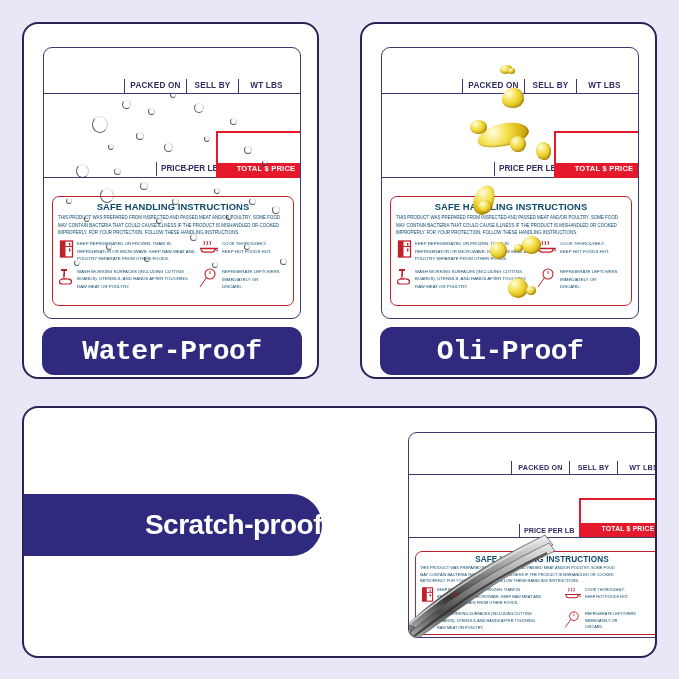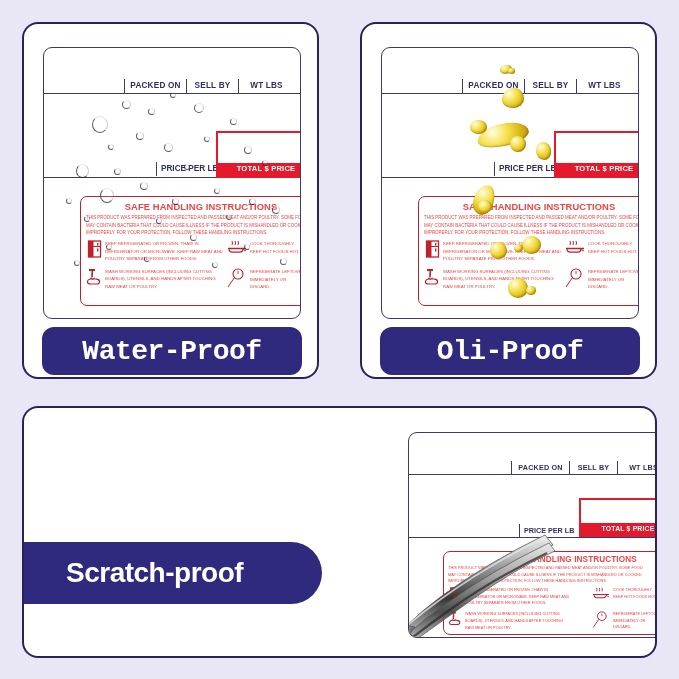--- a/index.html
+++ b/index.html
@@ -99,24 +99,23 @@
     letter-spacing: .2px;
     white-space: nowrap;
     line-height: 1.15;
   }
 
   
   .shi {
     position: absolute;
     border: 1.2px solid #c0202c;
     border-radius: 7px;
-    color: #ef4444;
+    color: #0c4a6e;
     overflow: hidden;
     background: transparent;
-    margin-left: 28px;
   }
   .shi-title {
     text-align: center;
     font-weight: bold;
     letter-spacing: .1px;
     white-space: nowrap;
   }
   .shi-body { text-align: left; }
   .shi-body div { white-space: nowrap; }
   .shi-cols { display: flex; }
@@ -132,22 +131,21 @@
     color: #ffffff;
     font-weight: bold;
     display: flex;
     align-items: center;
     justify-content: center;
     letter-spacing: -0.5px;
   }
   .badge-tl, .badge-tr { border-radius: 12px; font-family: Liberation Mono, monospace; }
   .badge-bl {
     border-radius: 0 34px 34px 0;
-    justify-content: flex-start;
-    margin-top: 48px;
+    justify-content: flex-end;
   }
   .badge-bl .badge-text { padding-left: 42px; }
 
   
   .drops { position: absolute; inset: 0; pointer-events: none; }
   .drop {
     position: absolute;
     border-radius: 50%;
     border: 1.4px solid rgba(25,25,45,.72);
     border-top-color: rgba(25,25,45,.10);

